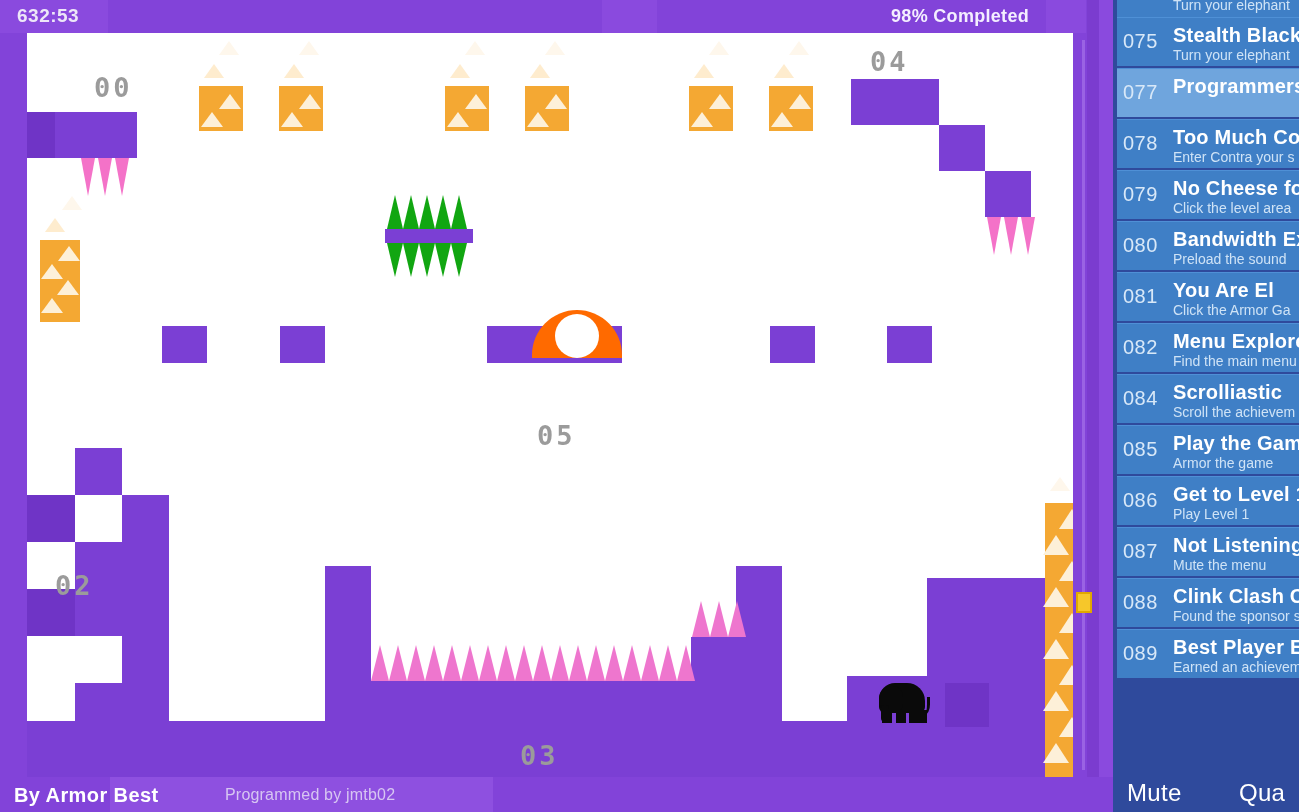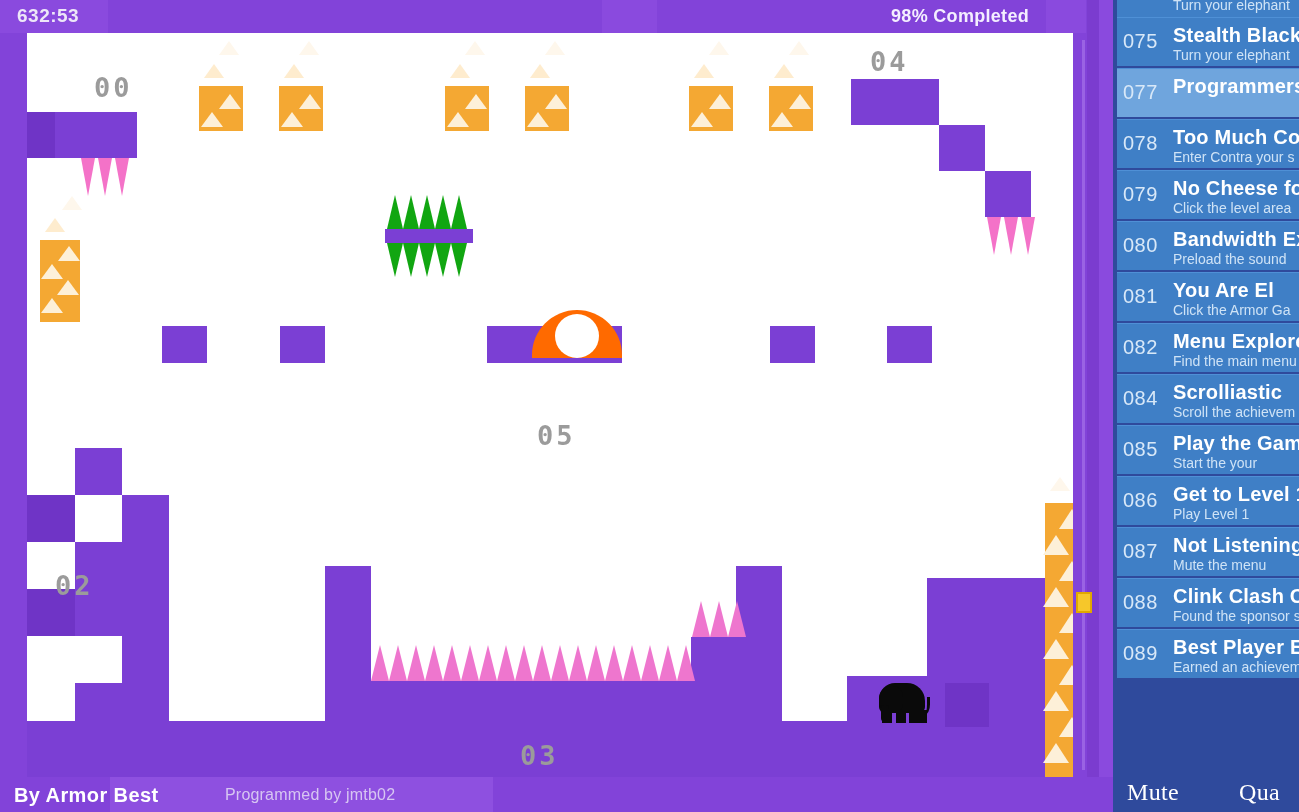--- a/index.html
+++ b/index.html
@@ -188,21 +188,20 @@
   }
   #ach-row-top{
     position:absolute; left:4px; top:-32px; width:182px; height:49px;
     background:#3f7fc6;
   }
   #ach-row-top .ach-desc{ top:29px; }
 
   #sidebar-footer{
     position:absolute; left:0; bottom:0; width:186px; height:38px;
     background:#2f4a9c;
-    font-family:Liberation Serif, serif;
   }
   #btn-mute{
     position:absolute; left:14px; top:5px;
     color:#ffffff; font-size:24px; letter-spacing:.3px; cursor:pointer;
   }
   #btn-quality{
     position:absolute; left:126px; top:5px;
     color:#ffffff; font-size:24px; letter-spacing:.3px; cursor:pointer;
   }
 </style>
@@ -449,21 +448,21 @@
           <div class="ach-desc">Find the main menu</div>
         </div>
         <div class="ach-row">
           <div class="ach-num">084</div>
           <div class="ach-title">Scrolliastic</div>
           <div class="ach-desc">Scroll the achievem</div>
         </div>
         <div class="ach-row">
           <div class="ach-num">085</div>
           <div class="ach-title">Play the Gam</div>
-          <div class="ach-desc">Start the your</div>
+          <div class="ach-desc">Armor the game</div>
         </div>
         <div class="ach-row">
           <div class="ach-num">086</div>
           <div class="ach-title">Get to Level 1</div>
           <div class="ach-desc">Play Level 1</div>
         </div>
         <div class="ach-row">
           <div class="ach-num">087</div>
           <div class="ach-title">Not Listening</div>
           <div class="ach-desc">Mute the menu</div>

